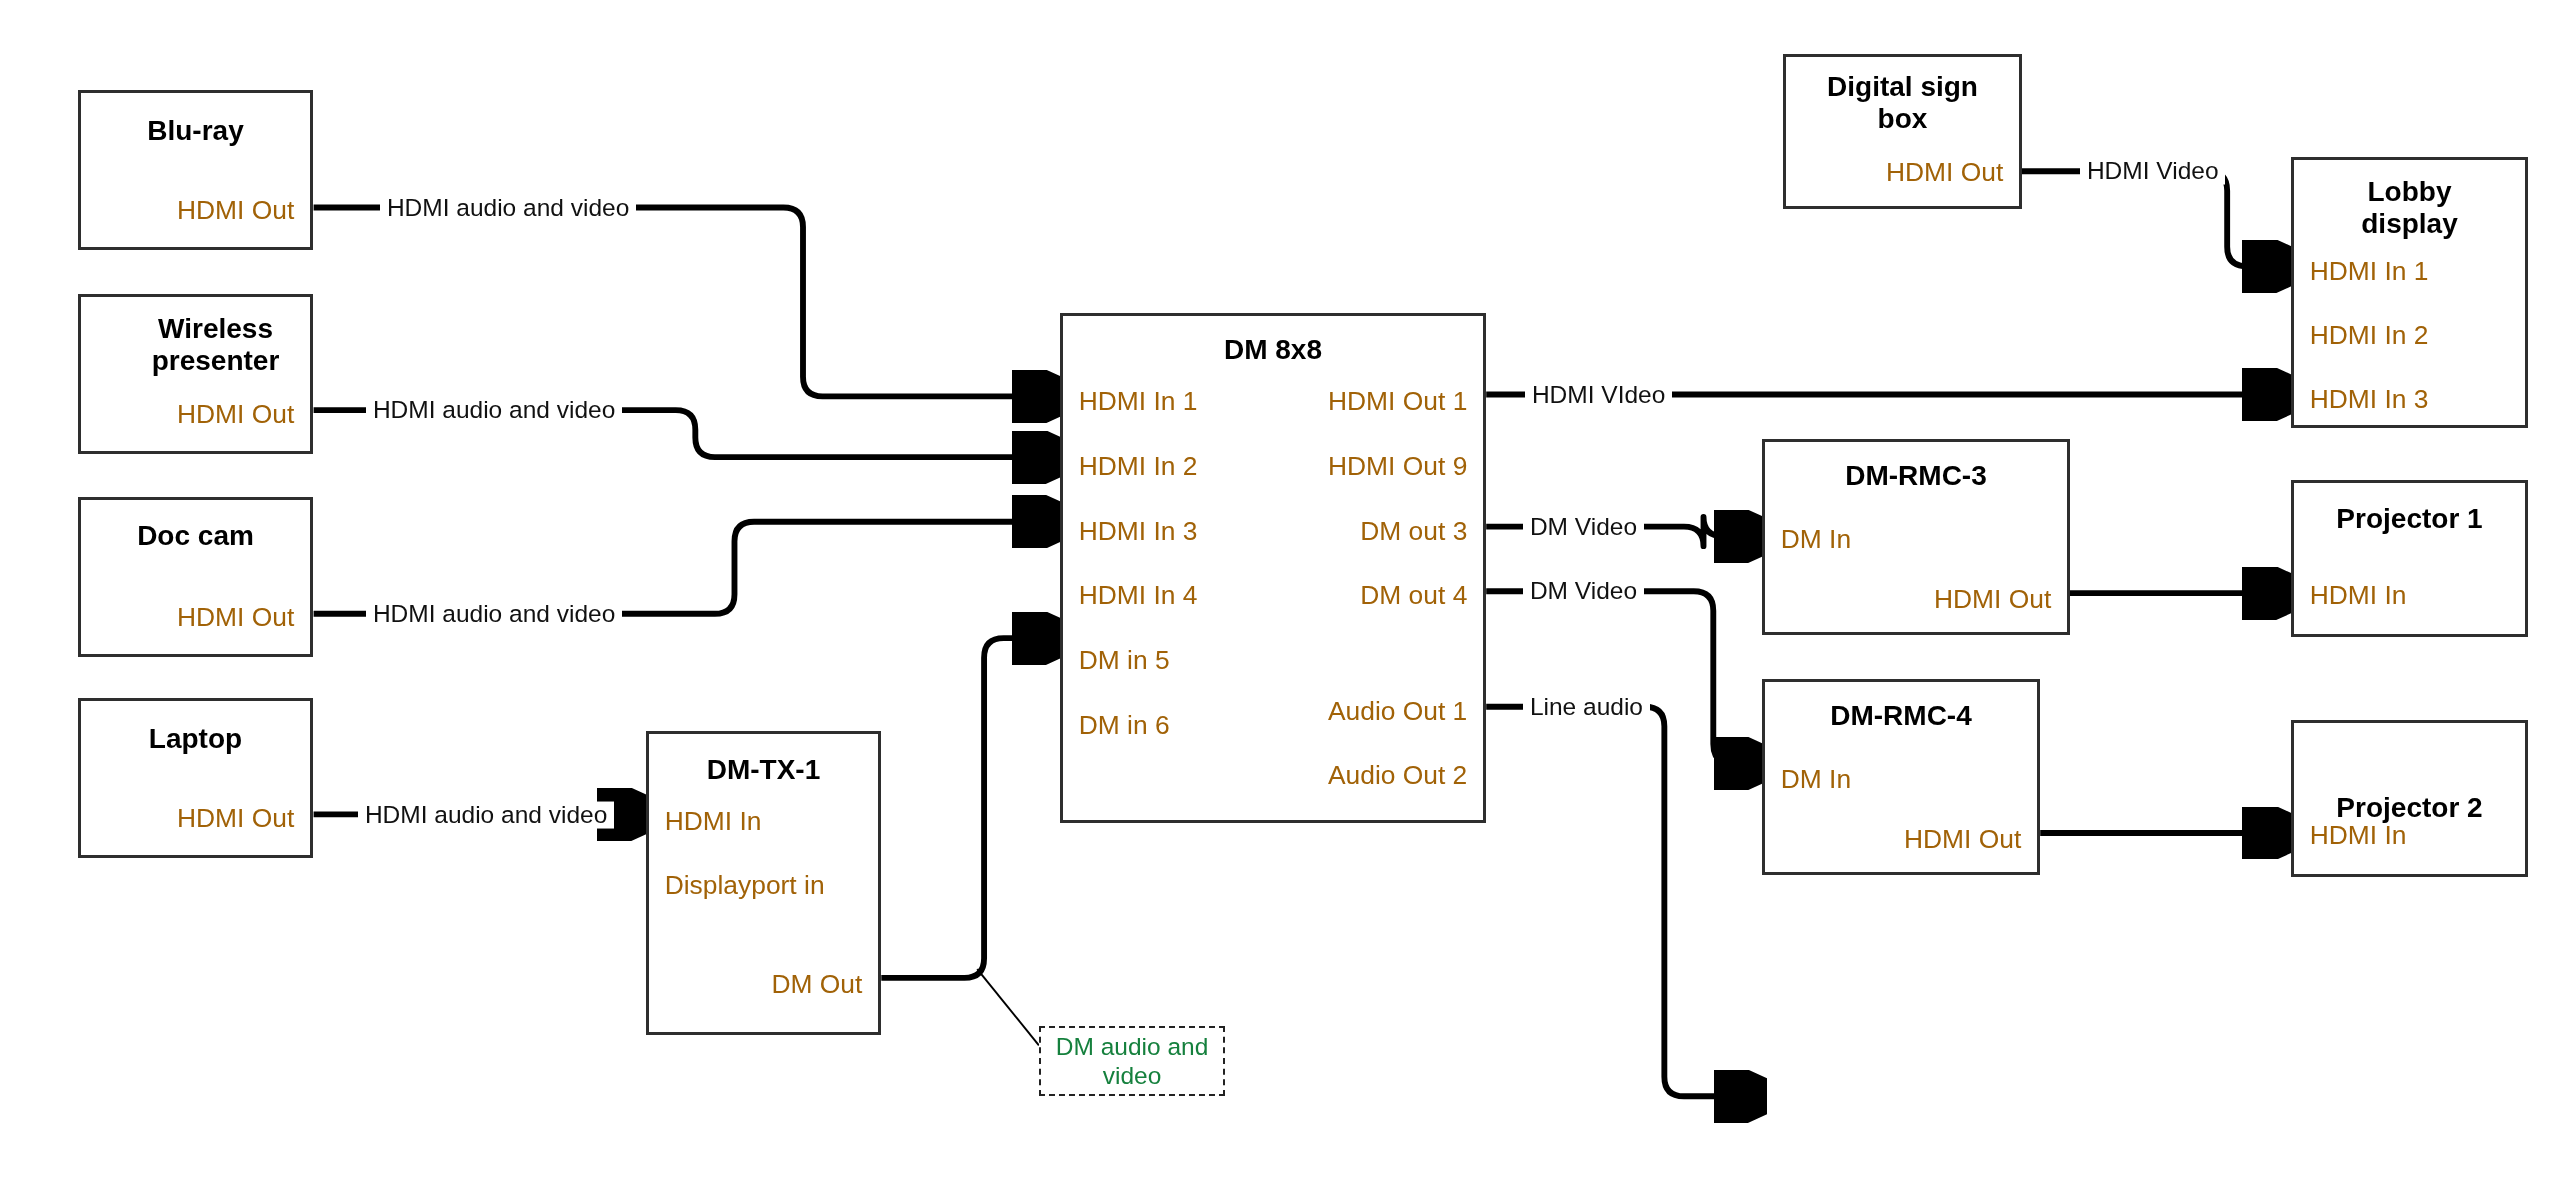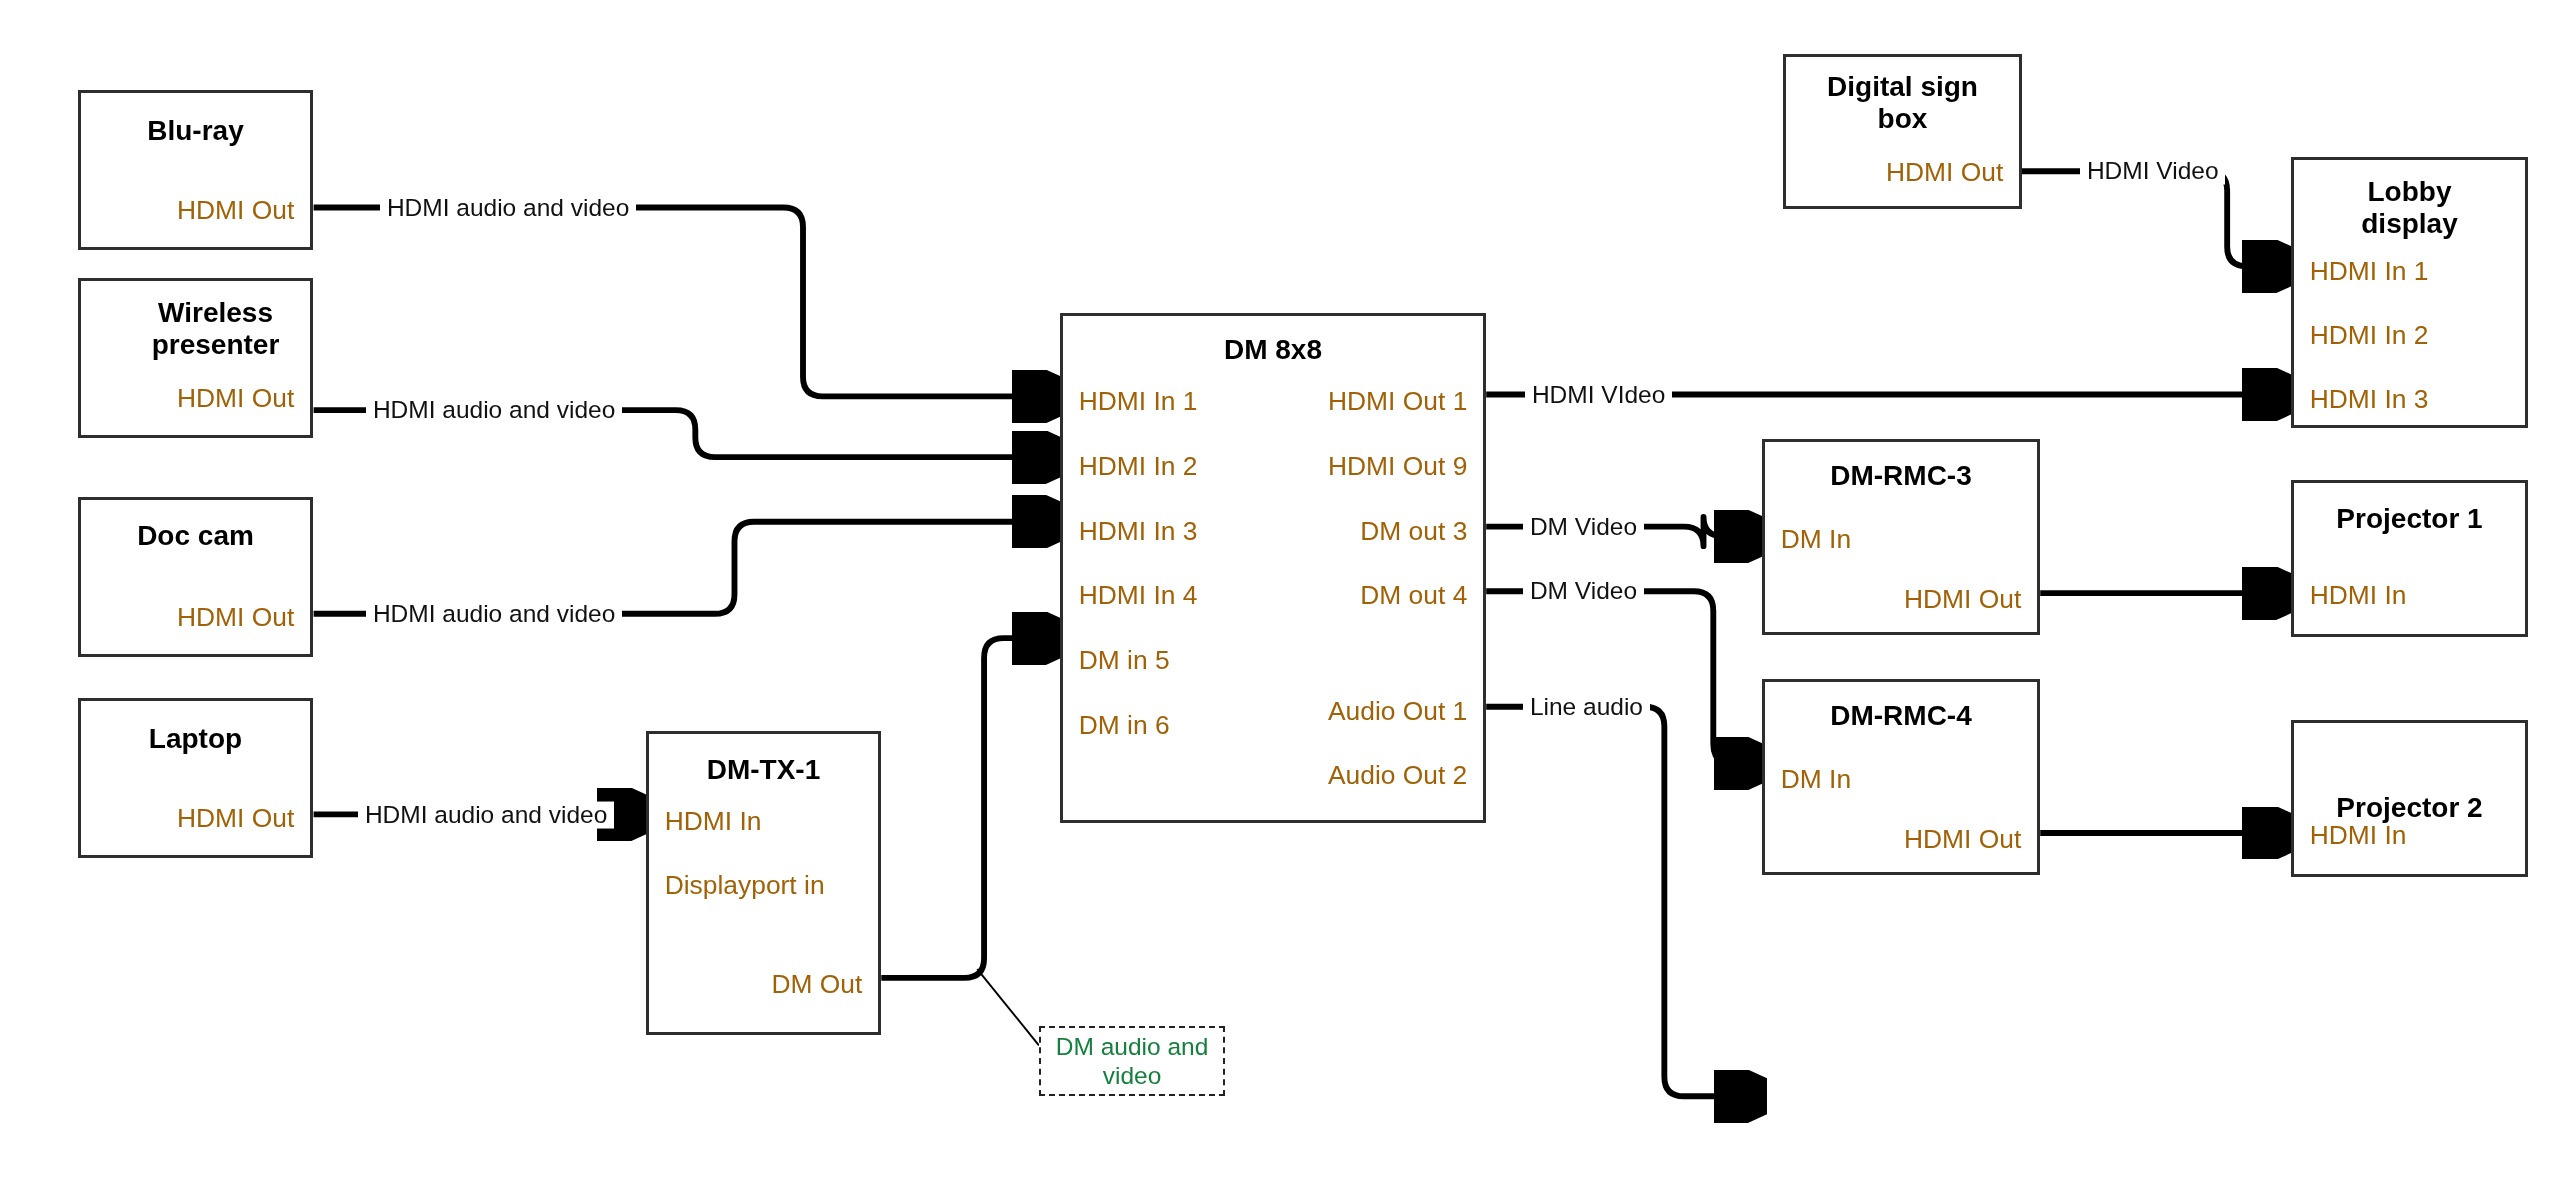--- a/index.html
+++ b/index.html
@@ -138,21 +138,21 @@
 
   <div class="elabel" style="left:1523px; top:591px;">DM Video</div>
 
   <div class="elabel" style="left:1523px; top:707px;">Line audio</div>
 
   <div class="node" style="left:78px; top:90px; width:235px; height:160px;">
     <div class="ttl" style="margin-top:21.5px;">Blu-ray</div>
     <div class="port right" style="top:104px;">HDMI Out</div>
   </div>
 
-  <div class="node" style="left:78px; top:278px; width:235px; height:160px;padding-left:40px;">
+  <div class="node" style="left:78px; top:294px; width:235px; height:160px;padding-left:40px;">
     <div class="ttl" style="margin-top:15.7px;">Wireless
 presenter</div>
     <div class="port right" style="top:104px;">HDMI Out</div>
   </div>
 
   <div class="node" style="left:78px; top:497px; width:235px; height:160px;">
     <div class="ttl" style="margin-top:20px;">Doc cam</div>
     <div class="port right" style="top:104px;">HDMI Out</div>
   </div>
 
@@ -193,21 +193,21 @@
   </div>
 
   <div class="node" style="left:2291px; top:157px; width:237px; height:271px;">
     <div class="ttl" style="margin-top:15.7px;">Lobby
 display</div>
     <div class="port left" style="top:98px;">HDMI In 1</div>
     <div class="port left" style="top:162px;">HDMI In 2</div>
     <div class="port left" style="top:226px;">HDMI In 3</div>
   </div>
 
-  <div class="node" style="left:1762px; top:439px; width:278px; height:196px;">
+  <div class="node" style="left:1762px; top:439px; width:308px; height:196px;">
     <div class="ttl" style="margin-top:17.6px;">DM-RMC-3</div>
     <div class="port left" style="top:84px;">DM In</div>
     <div class="port right" style="top:144px;">HDMI Out</div>
   </div>
 
   <div class="node" style="left:1762px; top:679px; width:278px; height:196px;">
     <div class="ttl" style="margin-top:17.6px;">DM-RMC-4</div>
     <div class="port left" style="top:84px;">DM In</div>
     <div class="port right" style="top:144px;">HDMI Out</div>
   </div>

